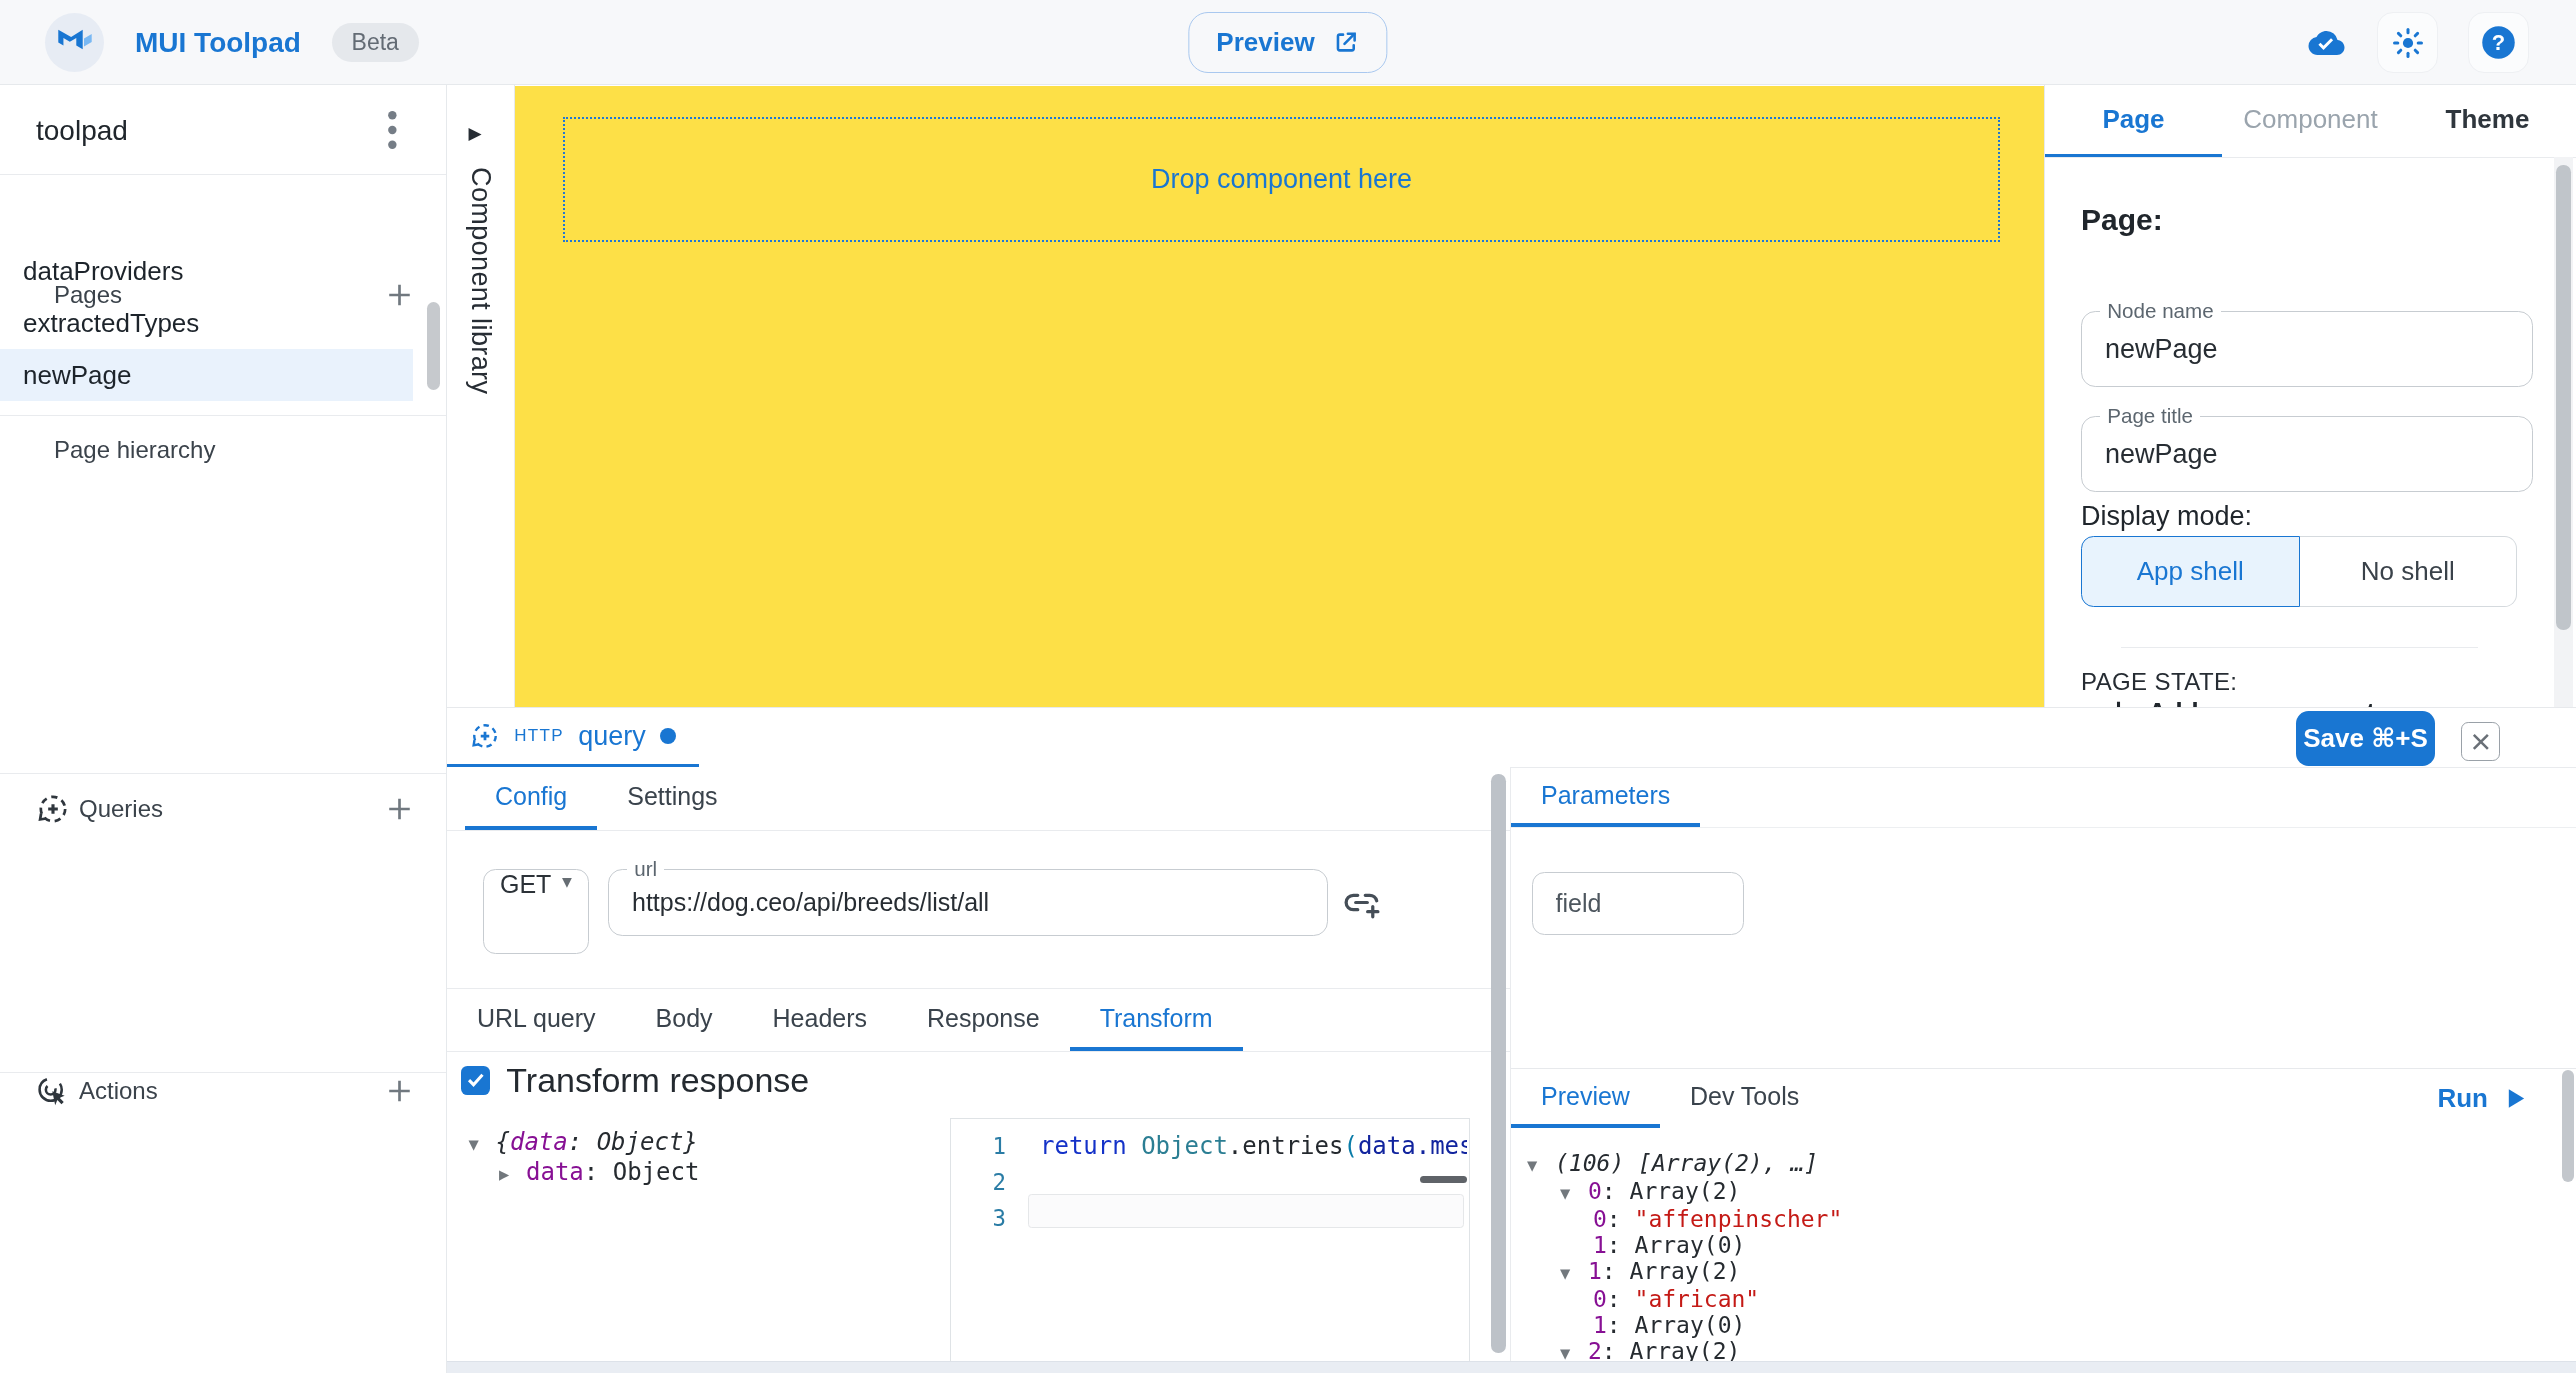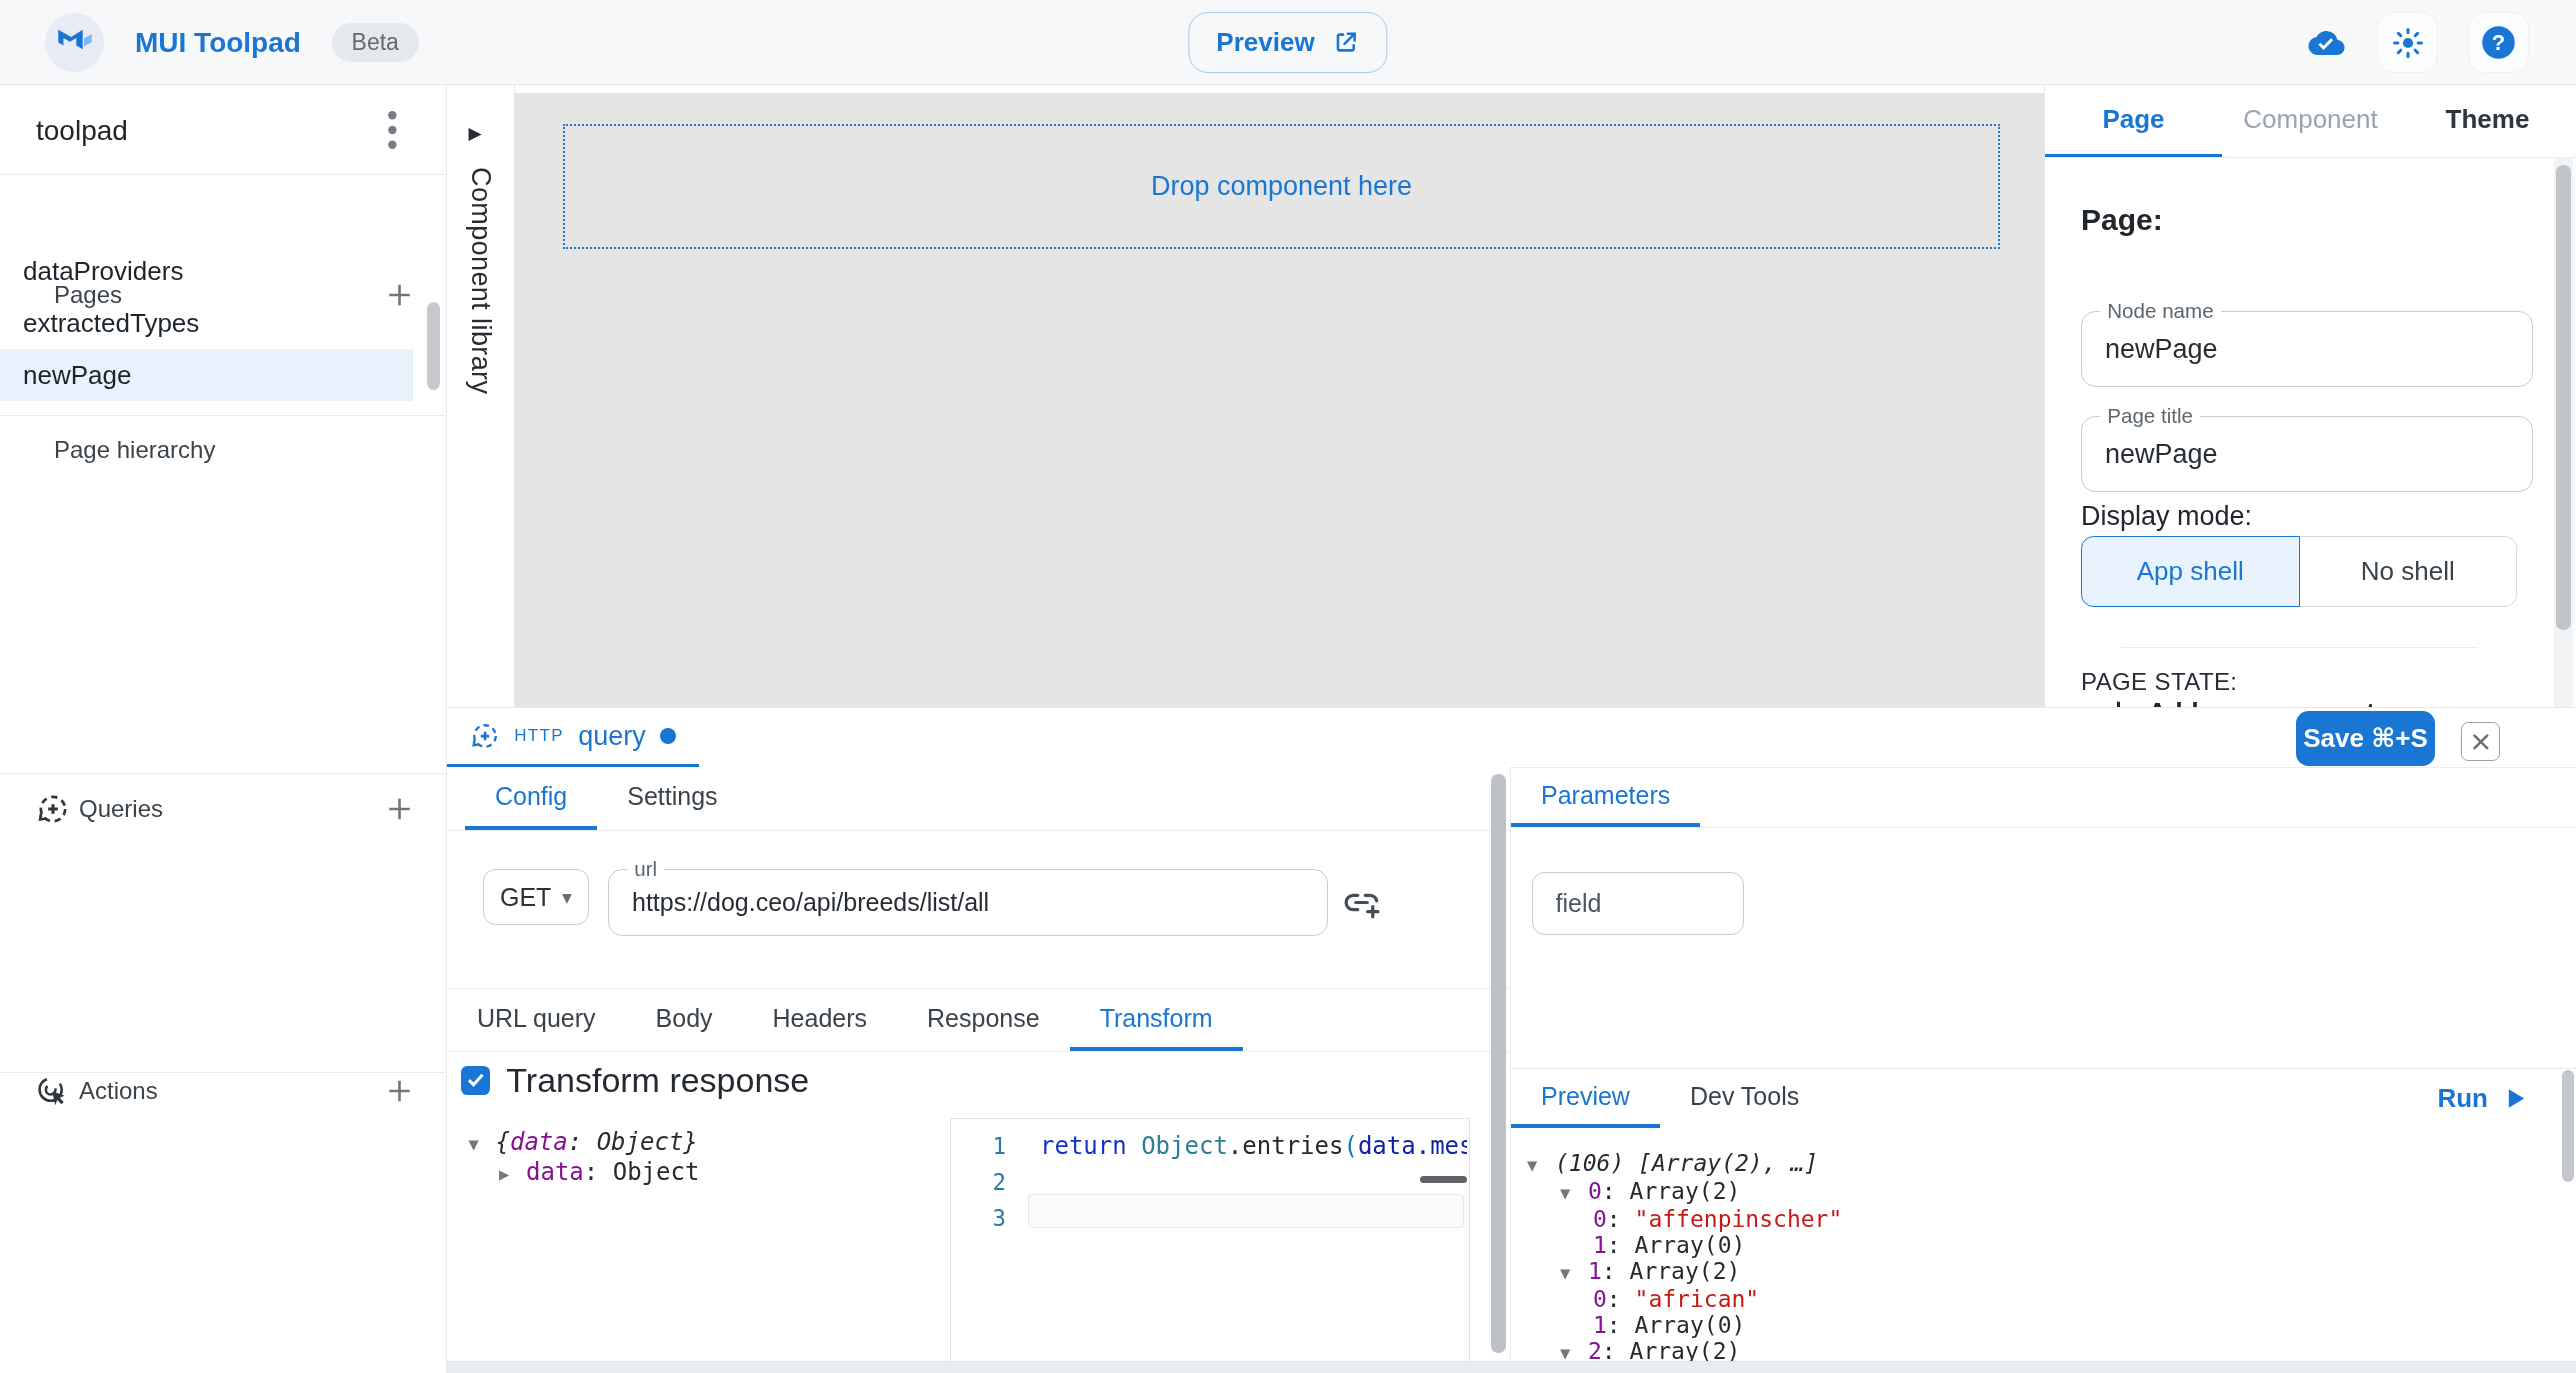--- a/index.html
+++ b/index.html
@@ -40,21 +40,21 @@
   .sb-thumb{position:absolute;left:427px;top:217px;width:13.4px;height:88px;background:#c6c9cd;border-radius:7.2px}
 
   
   .vstrip{position:absolute;left:447px;top:85px;width:68px;height:622px;background:#fff;
           border-right:0.9px solid #e6e9ec;box-sizing:border-box}
   .vstrip .expand{position:absolute;left:21.5px;top:38px;font-size:17px;color:#272d34}
   .vstrip .vlabel{position:absolute;left:50%;transform:translateX(-50%);top:82px;writing-mode:vertical-rl;
                   font-size:27px;color:#272d34;letter-spacing:0.4px}
 
   
-  .canvas{position:absolute;left:515px;top:93px;width:1529px;height:622px;background:#e5e5e5}
+  .canvas{position:absolute;left:515px;top:86px;width:1529px;height:622px;background:#fde047}
   .dropzone{position:absolute;left:48px;top:31px;width:1437px;height:125px;border:2.7px dotted #2178d4;
             display:flex;align-items:center;justify-content:center;box-sizing:border-box}
   .dropzone-text{color:#1976d2;font-size:27px;font-weight:500}
 
   
   .inspector{position:absolute;left:2044px;top:85px;width:532px;height:622px;background:#fff;
              border-left:0.9px solid #e6e9ec;box-sizing:border-box;overflow:hidden}
   .insp-tabs{display:flex;height:72px;border-bottom:0.9px solid #e9ebee}
   .insp-tab{flex:1;display:flex;align-items:center;justify-content:center;font-size:26px;font-weight:600;
             color:#2f363d;border-bottom:3.6px solid transparent;box-sizing:border-box}
@@ -95,22 +95,22 @@
   .close-btn{position:absolute;left:2014px;top:14.3px;width:39px;height:39px;border:1.8px solid #9aa1a8;border-radius:7.2px;
              background:#fff;display:flex;align-items:center;justify-content:center;box-sizing:border-box}
 
   .left-section{position:absolute;left:0;top:59px;width:1064px;bottom:13.4px;background:#fff;
                 border-right:0.9px solid #e9ebee;box-sizing:border-box}
   .config-row{position:absolute;left:0;right:0;top:0;height:64px;border-bottom:0.9px solid #e9ebee;
               display:flex;padding-left:18px;box-sizing:border-box}
   .flat-tab{display:flex;align-items:center;justify-content:center;padding:0 30px;font-size:25px;color:#3a434c;
             border-bottom:4.5px solid transparent;height:100%;box-sizing:border-box}
   .flat-tab.active{color:#1976d2;border-bottom-color:#1976d2}
-  .get-select{position:absolute;left:36px;top:102px;width:106px;height:56px;border:1.8px solid #c7ccd1;border-radius:12.5px;
-              display:flex;align-items:center;justify-content:center;gap:10.7px;font-size:25px;color:#2c3238;box-sizing:border-box}
+  .get-select{position:absolute;left:36px;top:102px;width:106px;height:85px;border:1.8px solid #c7ccd1;border-radius:12.5px;
+              display:flex;align-items:flex-start;justify-content:center;gap:10.7px;font-size:25px;color:#2c3238;box-sizing:border-box}
   .caret{font-size:19.7px;color:#666d73}
   #url-field{left:161px;top:102px;width:720px;height:67px}
   #url-field input{font-size:25px}
   .link-btn{position:absolute;left:893px;top:114px;width:43px;height:43px;display:flex;align-items:center;justify-content:center}
   .sub-tabs{position:absolute;left:0;right:0;top:221px;height:64px;border-top:0.9px solid #e9ebee;
             border-bottom:0.9px solid #e9ebee;display:flex;box-sizing:border-box}
   .transform-row{position:absolute;left:14.3px;top:295px;height:36px;display:flex;align-items:center;gap:16px}
   .checkbox{width:29px;height:29px;border-radius:6.3px;background:#1976d2;display:flex;align-items:center;justify-content:center}
   .transform-label{font-size:34px;color:#242a30}
 

